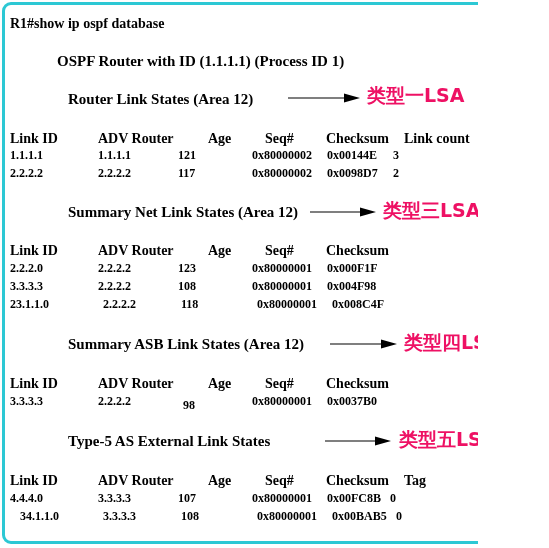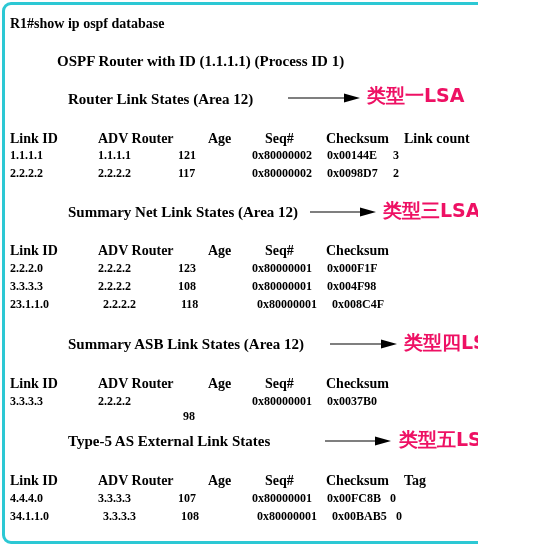--- a/index.html
+++ b/index.html
@@ -155,21 +155,21 @@
     <div class="cjk-label" style="left:404px; top:331px;">类型四LSA</div>
 
     <div class="t hdr" style="left:10px;  top:376px;">Link ID</div>
     <div class="t hdr" style="left:98px;  top:376px;">ADV Router</div>
     <div class="t hdr" style="left:208px; top:376px;">Age</div>
     <div class="t hdr" style="left:265px; top:376px;">Seq#</div>
     <div class="t hdr" style="left:326px; top:376px;">Checksum</div>
 
     <div class="t row" style="left:10px;  top:394px;">3.3.3.3</div>
     <div class="t row" style="left:98px;  top:394px;">2.2.2.2</div>
-    <div class="t row" style="left:183px; top:409px;">98</div>
+    <div class="t row" style="left:183px; top:398px;">98</div>
     <div class="t row" style="left:252px; top:394px;">0x80000001</div>
     <div class="t row" style="left:327px; top:394px;">0x0037B0</div>
 
     <div class="t section-title" style="left:68px; top:434px;text-align:right;">Type-5 AS External Link States</div>
     <div class="arrow" style="left:325px; top:434px; width:66px;">
       <svg width="66" height="14" viewBox="0 0 66 14">
         <path d="M0 6.5 H50 V2.5 L66 7 L50 11.5 V7.5 H0 Z" fill="#000000"></path>
       </svg>
     </div>
     <div class="cjk-label" style="left:399px; top:428px;">类型五LSA</div>
@@ -181,21 +181,21 @@
     <div class="t hdr" style="left:326px; top:473px;">Checksum</div>
     <div class="t hdr" style="left:404px; top:473px;">Tag</div>
 
     <div class="t row" style="left:10px;  top:491px;">4.4.4.0</div>
     <div class="t row" style="left:98px;  top:491px;">3.3.3.3</div>
     <div class="t row" style="left:178px; top:491px;">107</div>
     <div class="t row" style="left:252px; top:491px;">0x80000001</div>
     <div class="t row" style="left:327px; top:491px;">0x00FC8B</div>
     <div class="t row" style="left:390px; top:491px;">0</div>
 
-    <div class="t row" style="left:10px;  top:509px;">34.1.1.0</div>
+    <div class="t row" style="left:20px;  top:509px;">34.1.1.0</div>
     <div class="t row" style="left:103px; top:509px;">3.3.3.3</div>
     <div class="t row" style="left:181px; top:509px;">108</div>
     <div class="t row" style="left:257px; top:509px;">0x80000001</div>
     <div class="t row" style="left:332px; top:509px;">0x00BAB5</div>
     <div class="t row" style="left:396px; top:509px;">0</div>
 
   </div>
 </div>
 
 </body></html>

